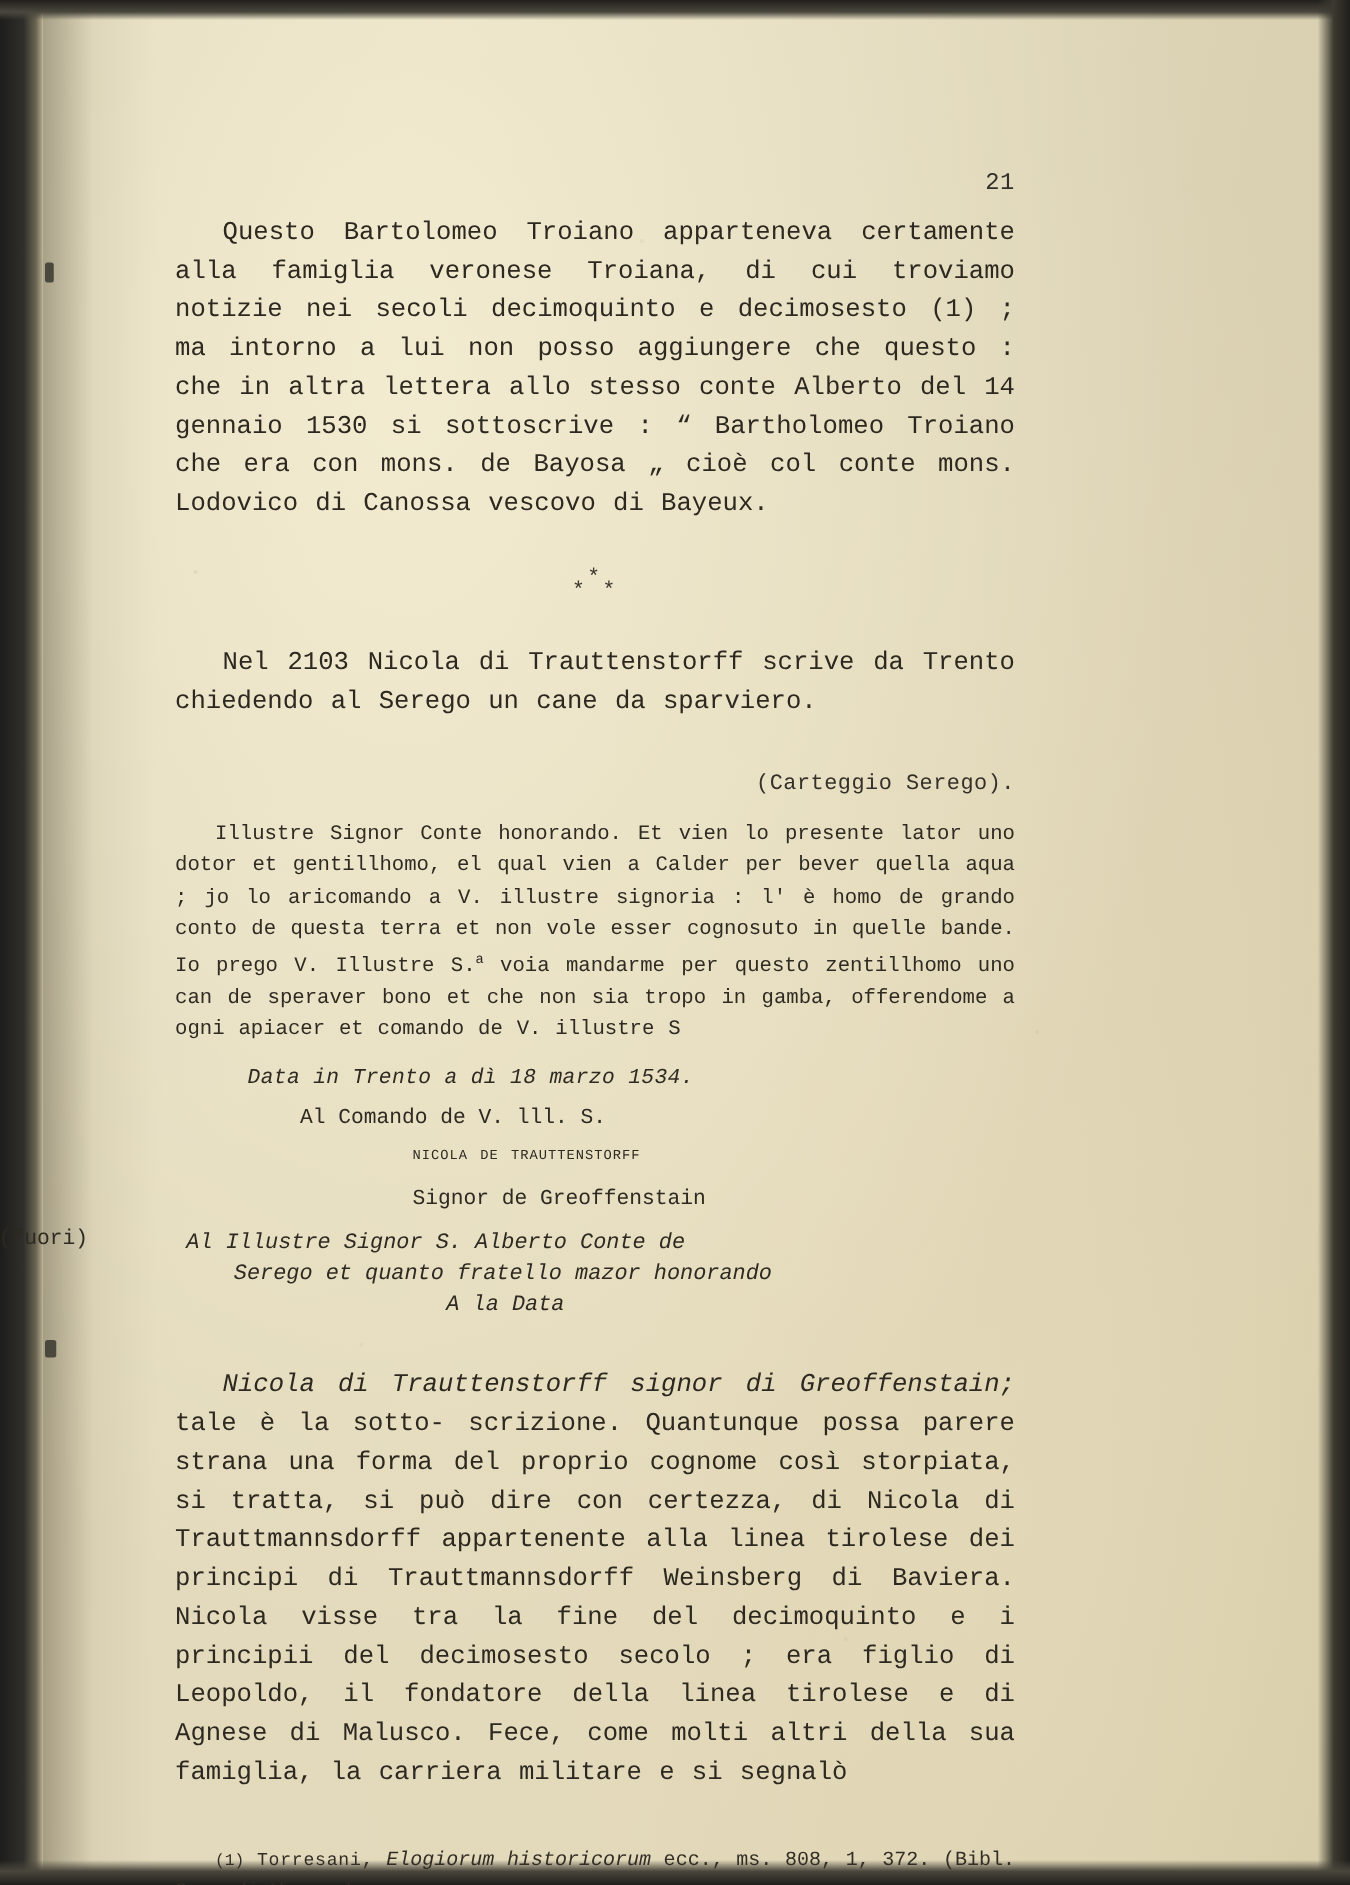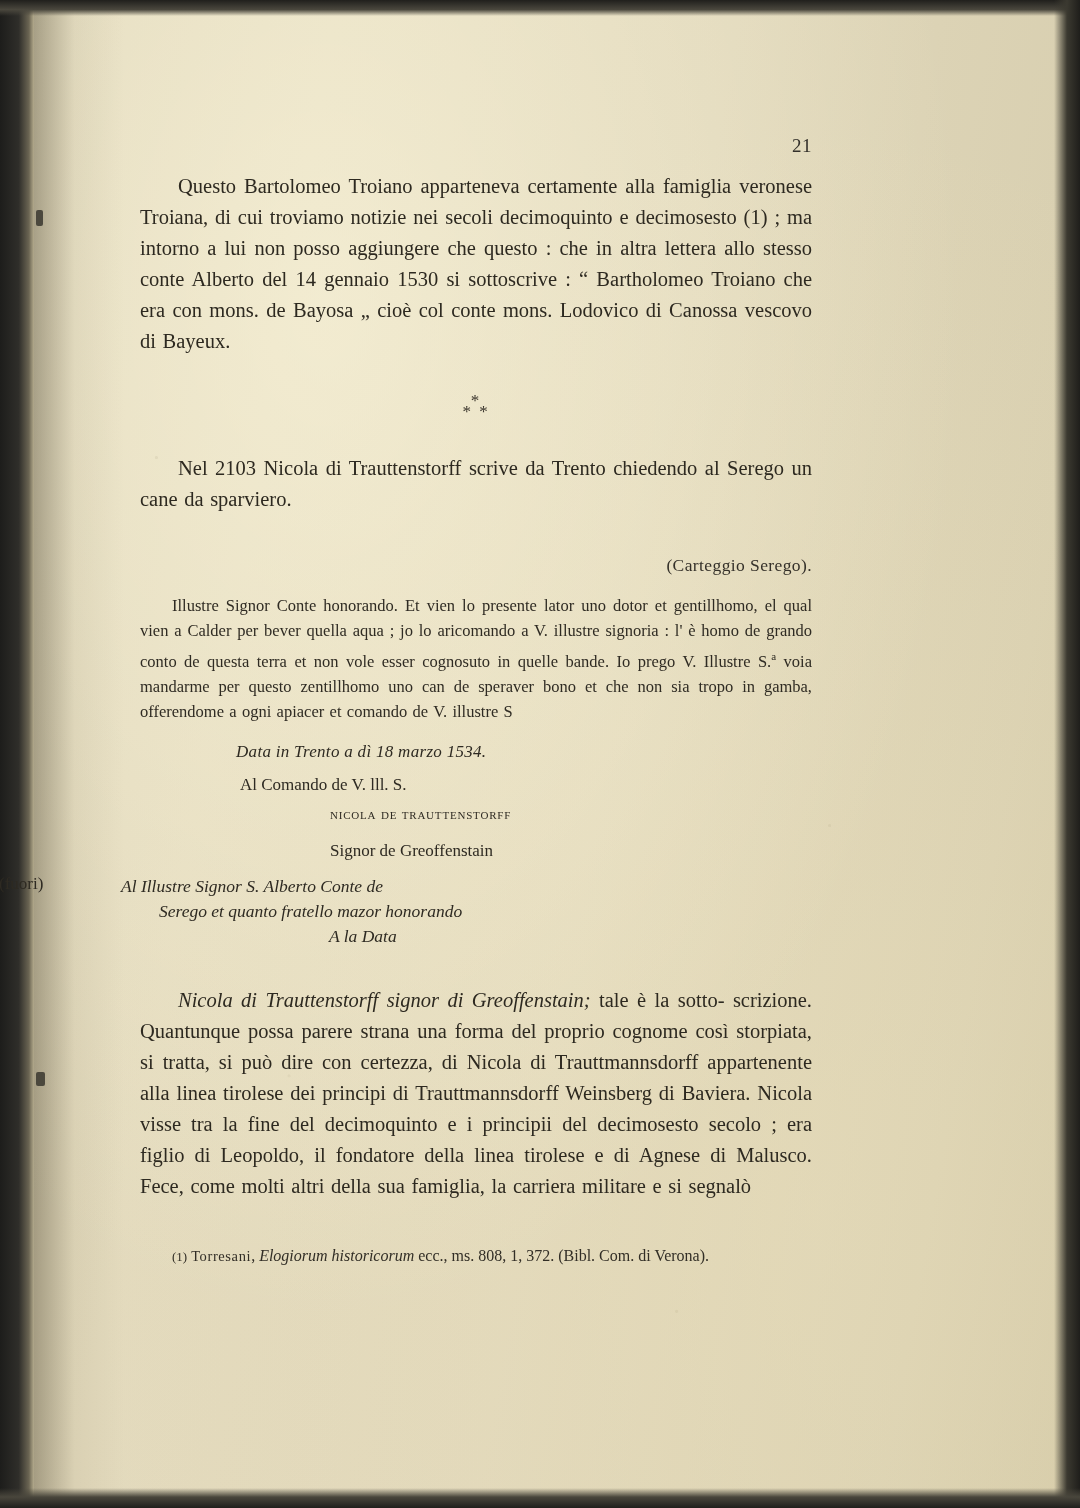--- a/index.html
+++ b/index.html
@@ -16,20 +16,21 @@
   #scan {
     position: absolute;
     left: 0; top: 0;
     width: 1080px;
     height: 1508px;
     background:
       radial-gradient(ellipse at 30% 20%, rgba(255,250,225,0.55) 0%, rgba(255,250,225,0) 60%),
       radial-gradient(ellipse at 75% 80%, rgba(240,228,190,0.35) 0%, rgba(240,228,190,0) 65%),
       linear-gradient(100deg, #ded5b8 0%, #e3dabd 25%, #e0d7ba 55%, #d8cfb0 85%, #d2c8a6 100%);
     box-sizing: border-box;
+    font-family: Liberation Mono, monospace;
   }
   
   #gutter-left {
     position: absolute;
     left: 0; top: 0;
     width: 34px; height: 1508px;
     background: linear-gradient(90deg, #1d1d1b 0%, #2f2e2a 55%, #6b6553 85%, #b4ab8d 100%);
   }
   #edge-top {
     position: absolute;
@@ -129,21 +130,21 @@
     line-height: 25.5px;
     text-align: justify;
     text-indent: 32px;
     word-spacing: 1.2px;
     color: #2f2b23;
   }
   .sup { font-size: 11px; vertical-align: super; }
 
   .letter-date {
     margin-top: 17px;
-    margin-left: 96px;
+    margin-left: 58px;
     font-style: italic;
     font-size: 17px;
     letter-spacing: 0.3px;
   }
   .letter-addr-cmd {
     margin-top: 13px;
     margin-left: 100px;
     font-size: 17px;
   }
   .signature {
@@ -162,21 +163,21 @@
     font-size: 17px;
     margin-top: 18px;
   }
 
   .fuori {
     margin-top: 13px;
     margin-left: -1px;
     font-size: 17px;
     position: relative;
     left: -140px;
-    padding-left: 60px;
+    padding-left: 88px;
   }
   .fuori-label {
     position: absolute;
     left: 0;
     top: 0;
   }
   .addr-block {
     margin-top: 6px;
     font-style: italic;
     font-size: 17.5px;

